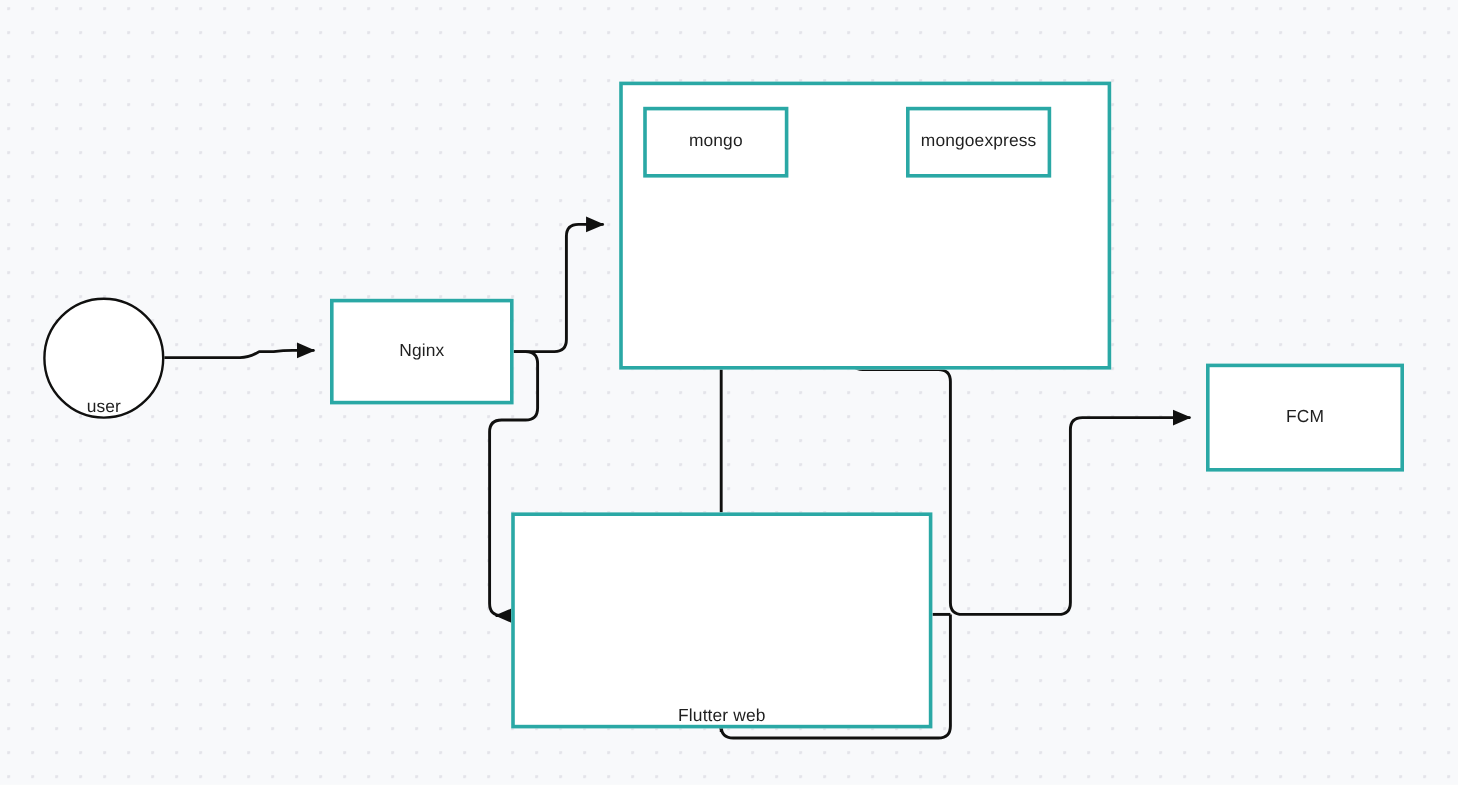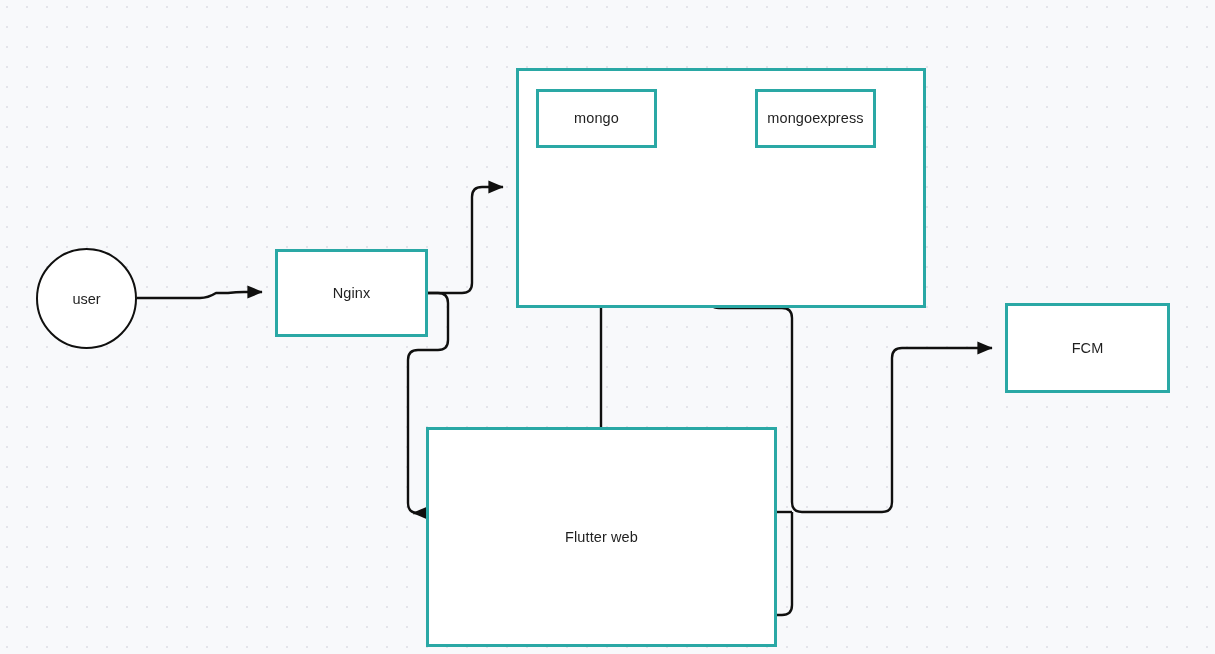--- a/index.html
+++ b/index.html
@@ -52,21 +52,21 @@
     background: #ffffff;
     border: 3px solid #2aa8a5;
   }
   .actor-circle {
     position: absolute;
     box-sizing: border-box;
     background: #ffffff;
     border: 2.4px solid #10100f;
     border-radius: 50%;
     display: flex;
-    align-items: center;
+    align-items: flex-end;
     justify-content: center;
   }
   .actor-label {
     font-size: 14.5px;
     color: #1f1f1f;
     user-select: none;
   }
 </style>
 </head>
 <body>
@@ -114,21 +114,21 @@
 
   <div class="node" style="left:536px; top:89px; width:121px; height:59px;">
     <span class="node-label">mongo</span>
   </div>
 
   <div class="node" style="left:755px; top:89px; width:121px; height:59px;text-align:center;">
     <span class="node-label">mongoexpress</span>
   </div>
 
 
-  <div class="node" style="left:426px; top:427px; width:351px; height:220px;">
+  <div class="node" style="left:426px; top:427px; width:351px; height:180px;align-items:flex-end;">
     <span class="node-label">Flutter web</span>
   </div>
 
   <div class="node" style="left:1005px; top:303px; width:165px; height:90px;">
     <span class="node-label">FCM</span>
   </div>
 
 </div>
 
 </body></html>

